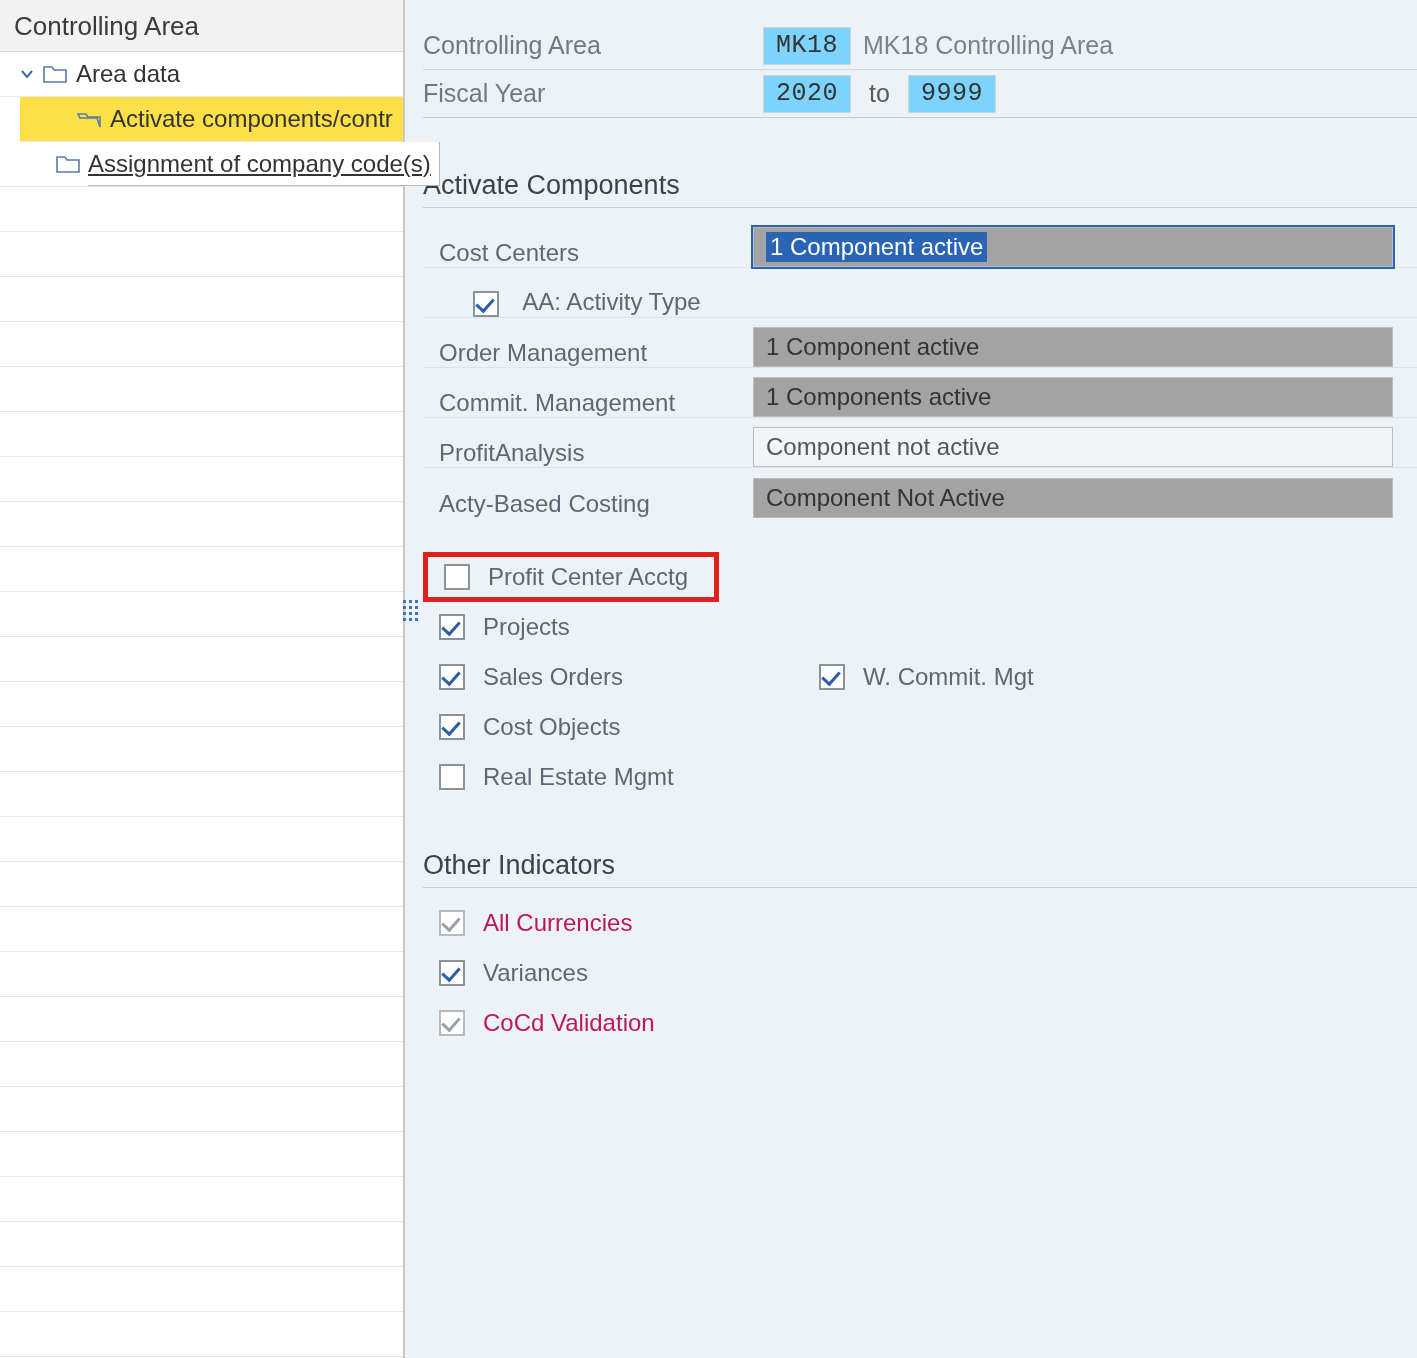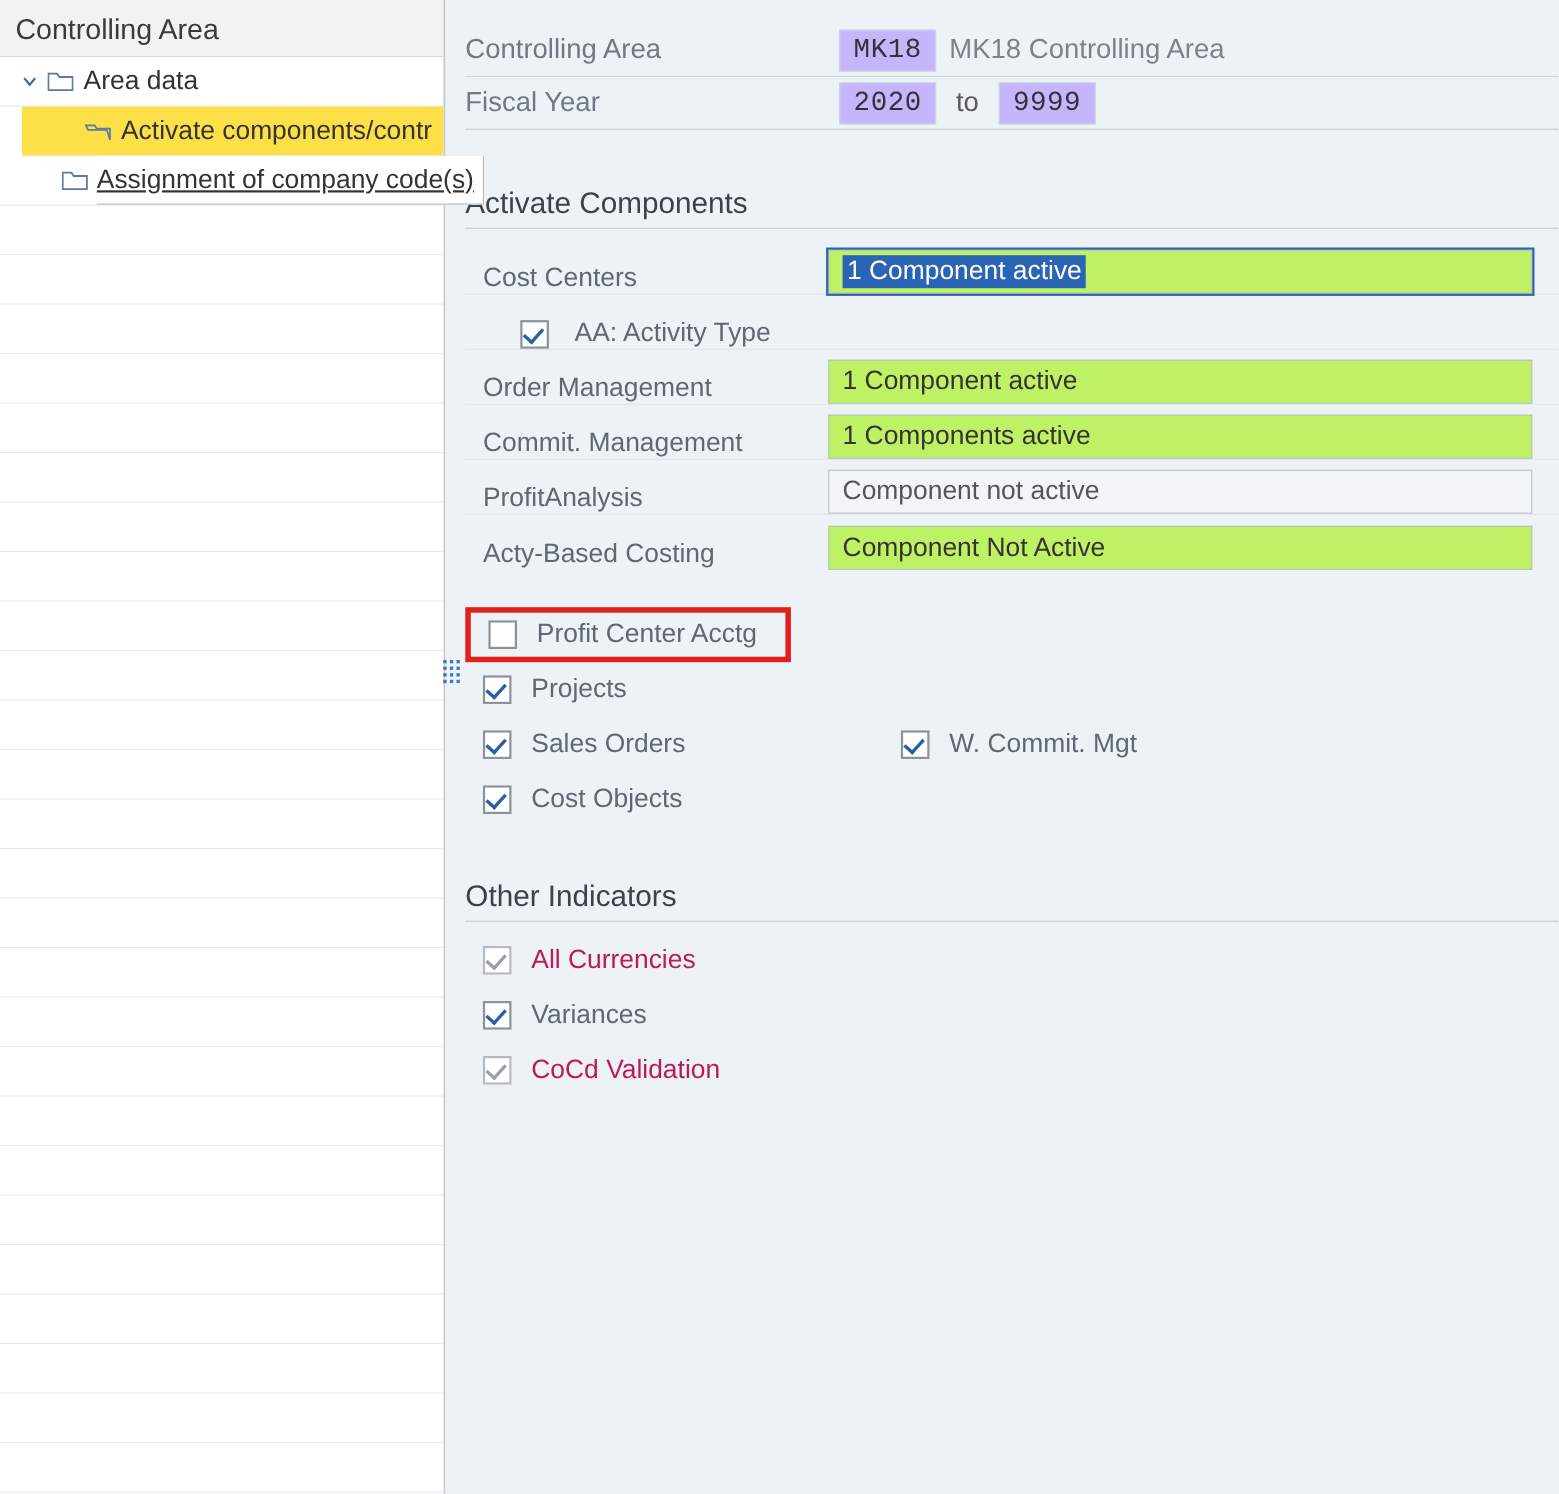--- a/index.html
+++ b/index.html
@@ -119,21 +119,21 @@
   }
   .hdr-row:last-child { border-bottom: 1px solid #c5ccd1; }
   .hdr-label {
     width: 340px;
     color: #707983;
     font-size: 25px;
   }
   .val-box {
     display: inline-flex;
     align-items: center;
-    background: #c4b5fd;
+    background: #7dd3fc;
     border: 1px solid #cfd4d9;
     padding: 4px 12px;
     font-size: 25px;
     color: #333;
     height: 38px;
     font-family: 'Courier New', monospace;
     letter-spacing: 0.5px;
   }
   .hdr-desc {
     margin-left: 12px;
@@ -169,21 +169,21 @@
     width: 330px;
     color: #5f6872;
     font-size: 24px;
     padding-left: 16px;
   }
   .form-label.indent { padding-left: 50px; }
   .dropdown {
     flex: 1;
     max-width: 640px;
     height: 40px;
-    background: #bef264;
+    background: #a3a3a3;
     border: 1px solid #b8bec4;
     display: flex;
     align-items: center;
     padding-left: 12px;
     font-size: 24px;
     color: #333;
   }
   .dropdown.selected-focus {
     outline: 2px solid #2a64b5;
     outline-offset: 0;
@@ -415,20 +415,26 @@
             <span class="checkbox checked"></span>
             <span class="chk-label">W. Commit. Mgt</span>
           </div>
         </div>
         <div class="chk-row">
           <div class="chk-pair">
             <span class="checkbox checked"></span>
             <span class="chk-label">Cost Objects</span>
           </div>
         </div>
+        <div class="chk-row">
+          <div class="chk-pair">
+            <span class="checkbox"></span>
+            <span class="chk-label">Real Estate Mgmt</span>
+          </div>
+        </div>
       </div>
     </div>
   </div>
 
   <div class="section" style="margin-top:48px">
     <div class="section-title">Other Indicators</div>
     <div class="section-body">
       <div class="chk-row">
         <div class="chk-pair">
           <span class="checkbox checked disabled"></span>

